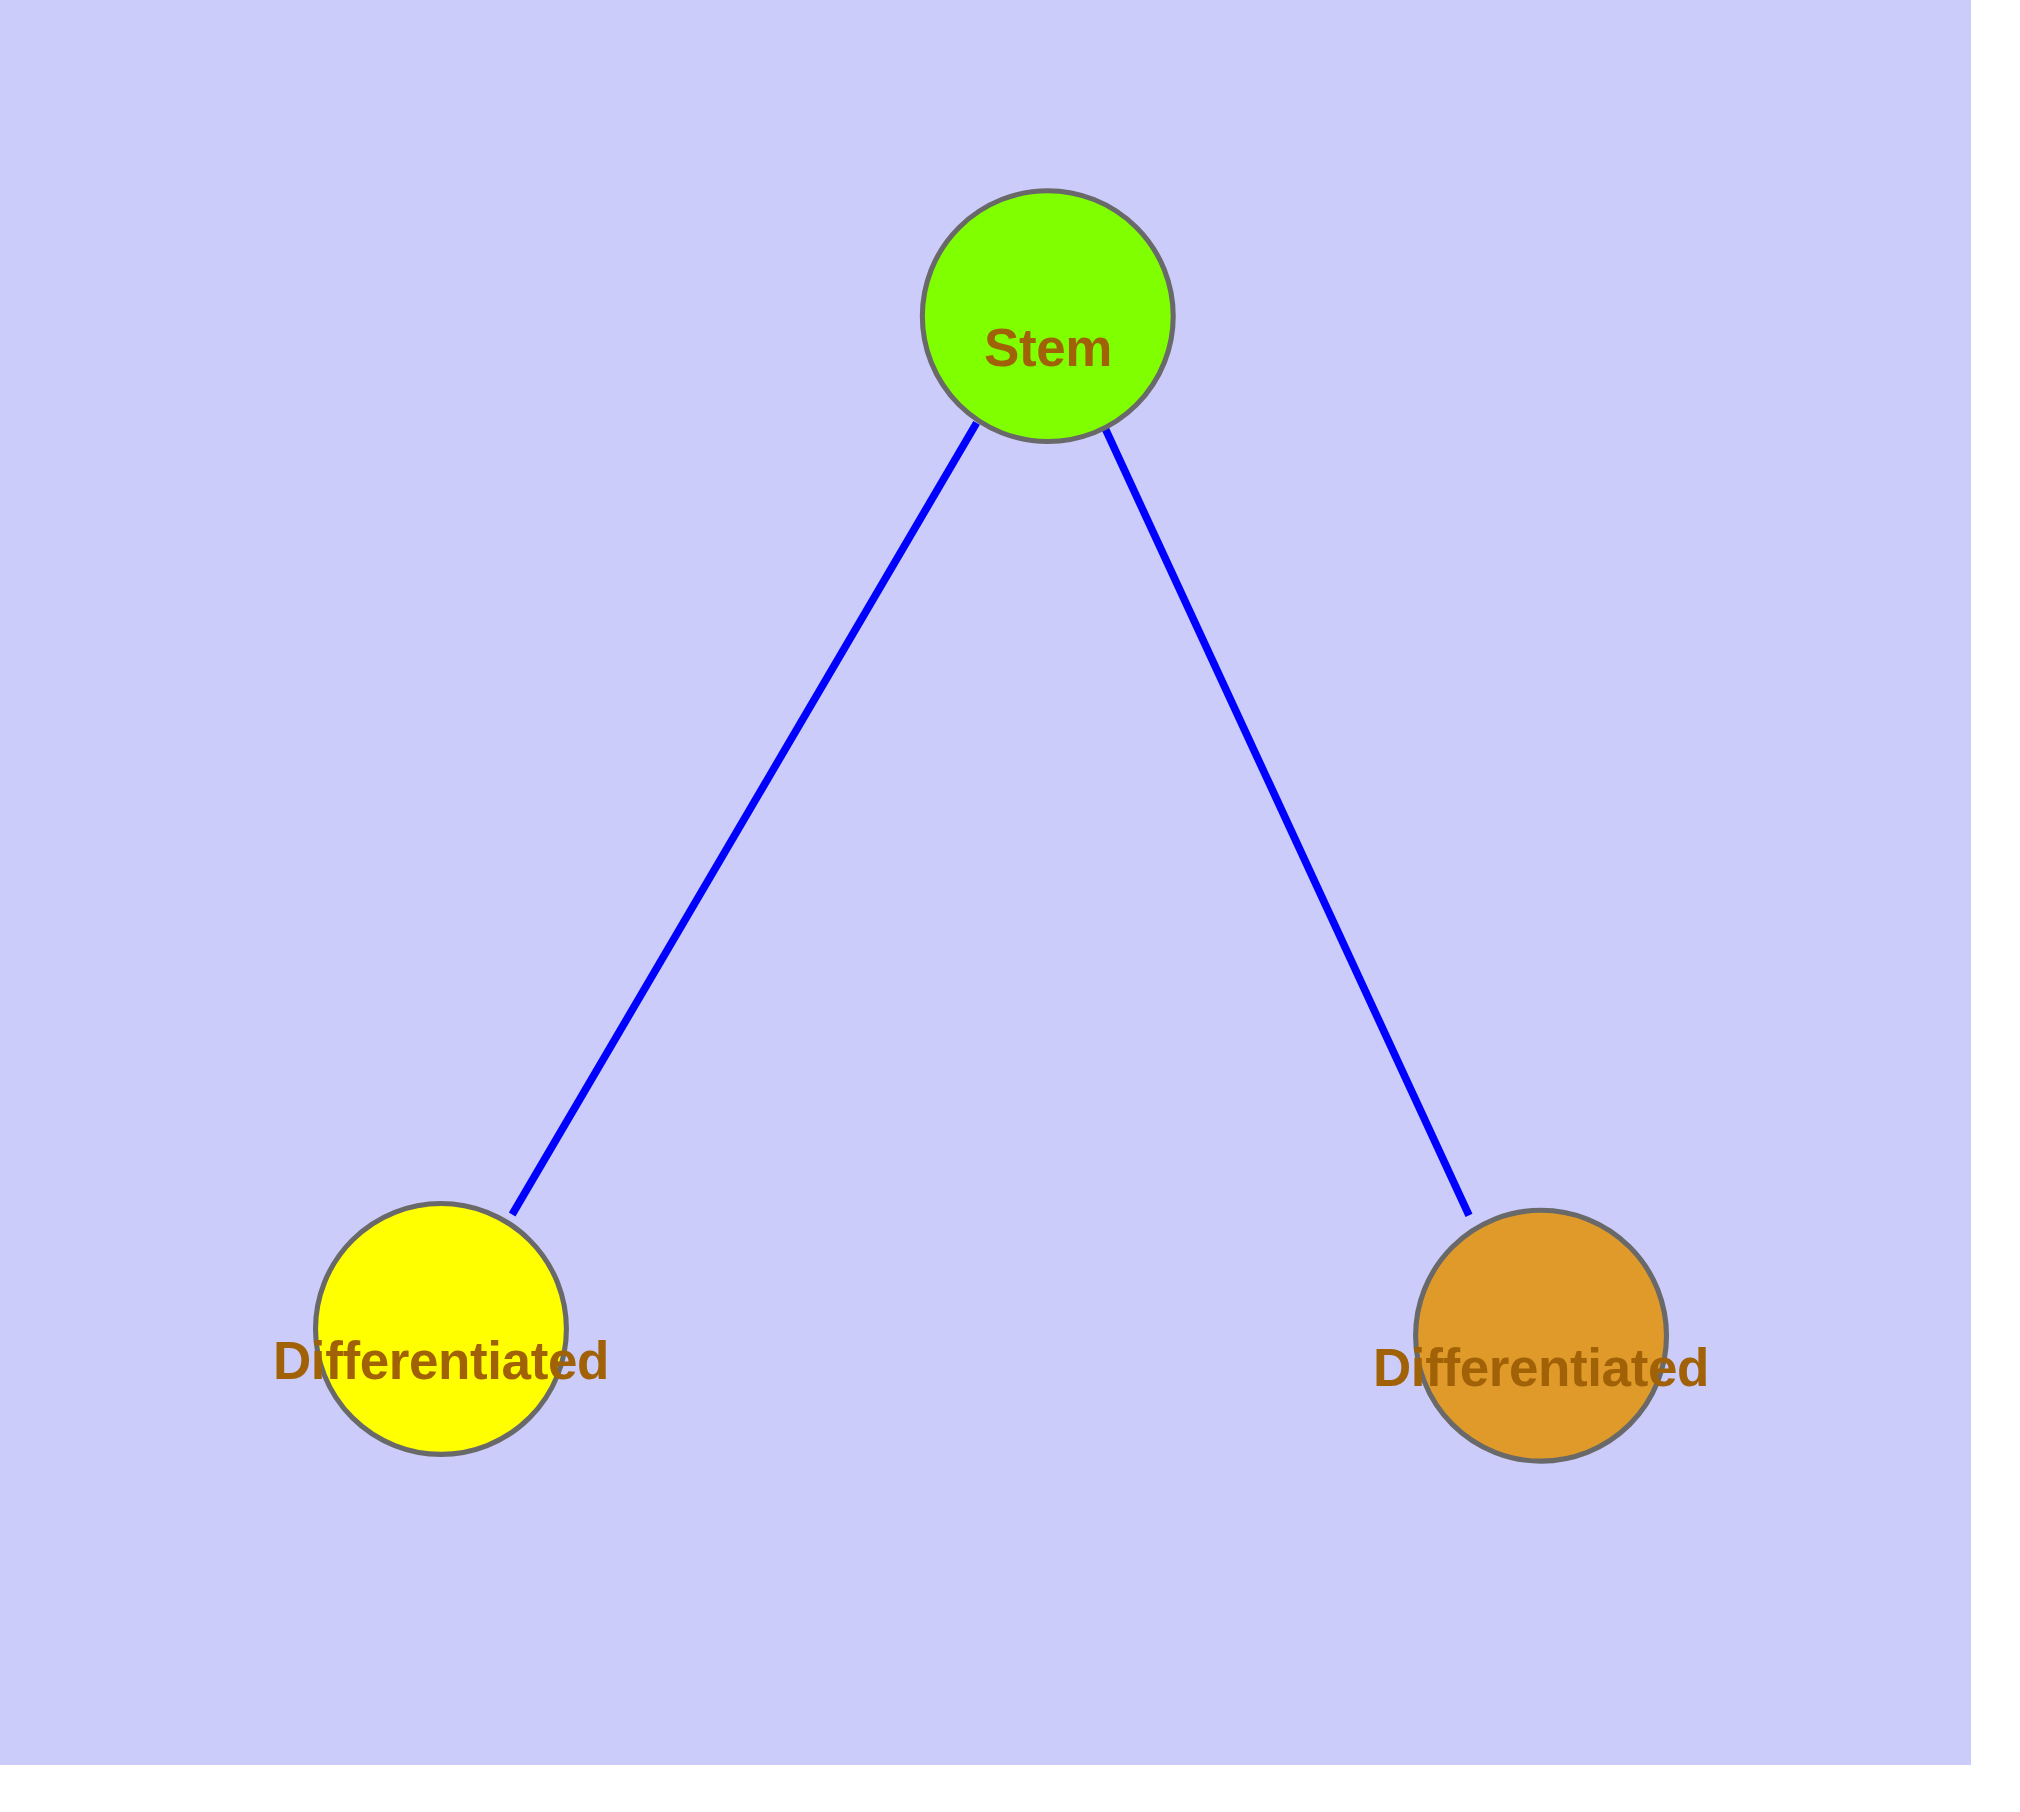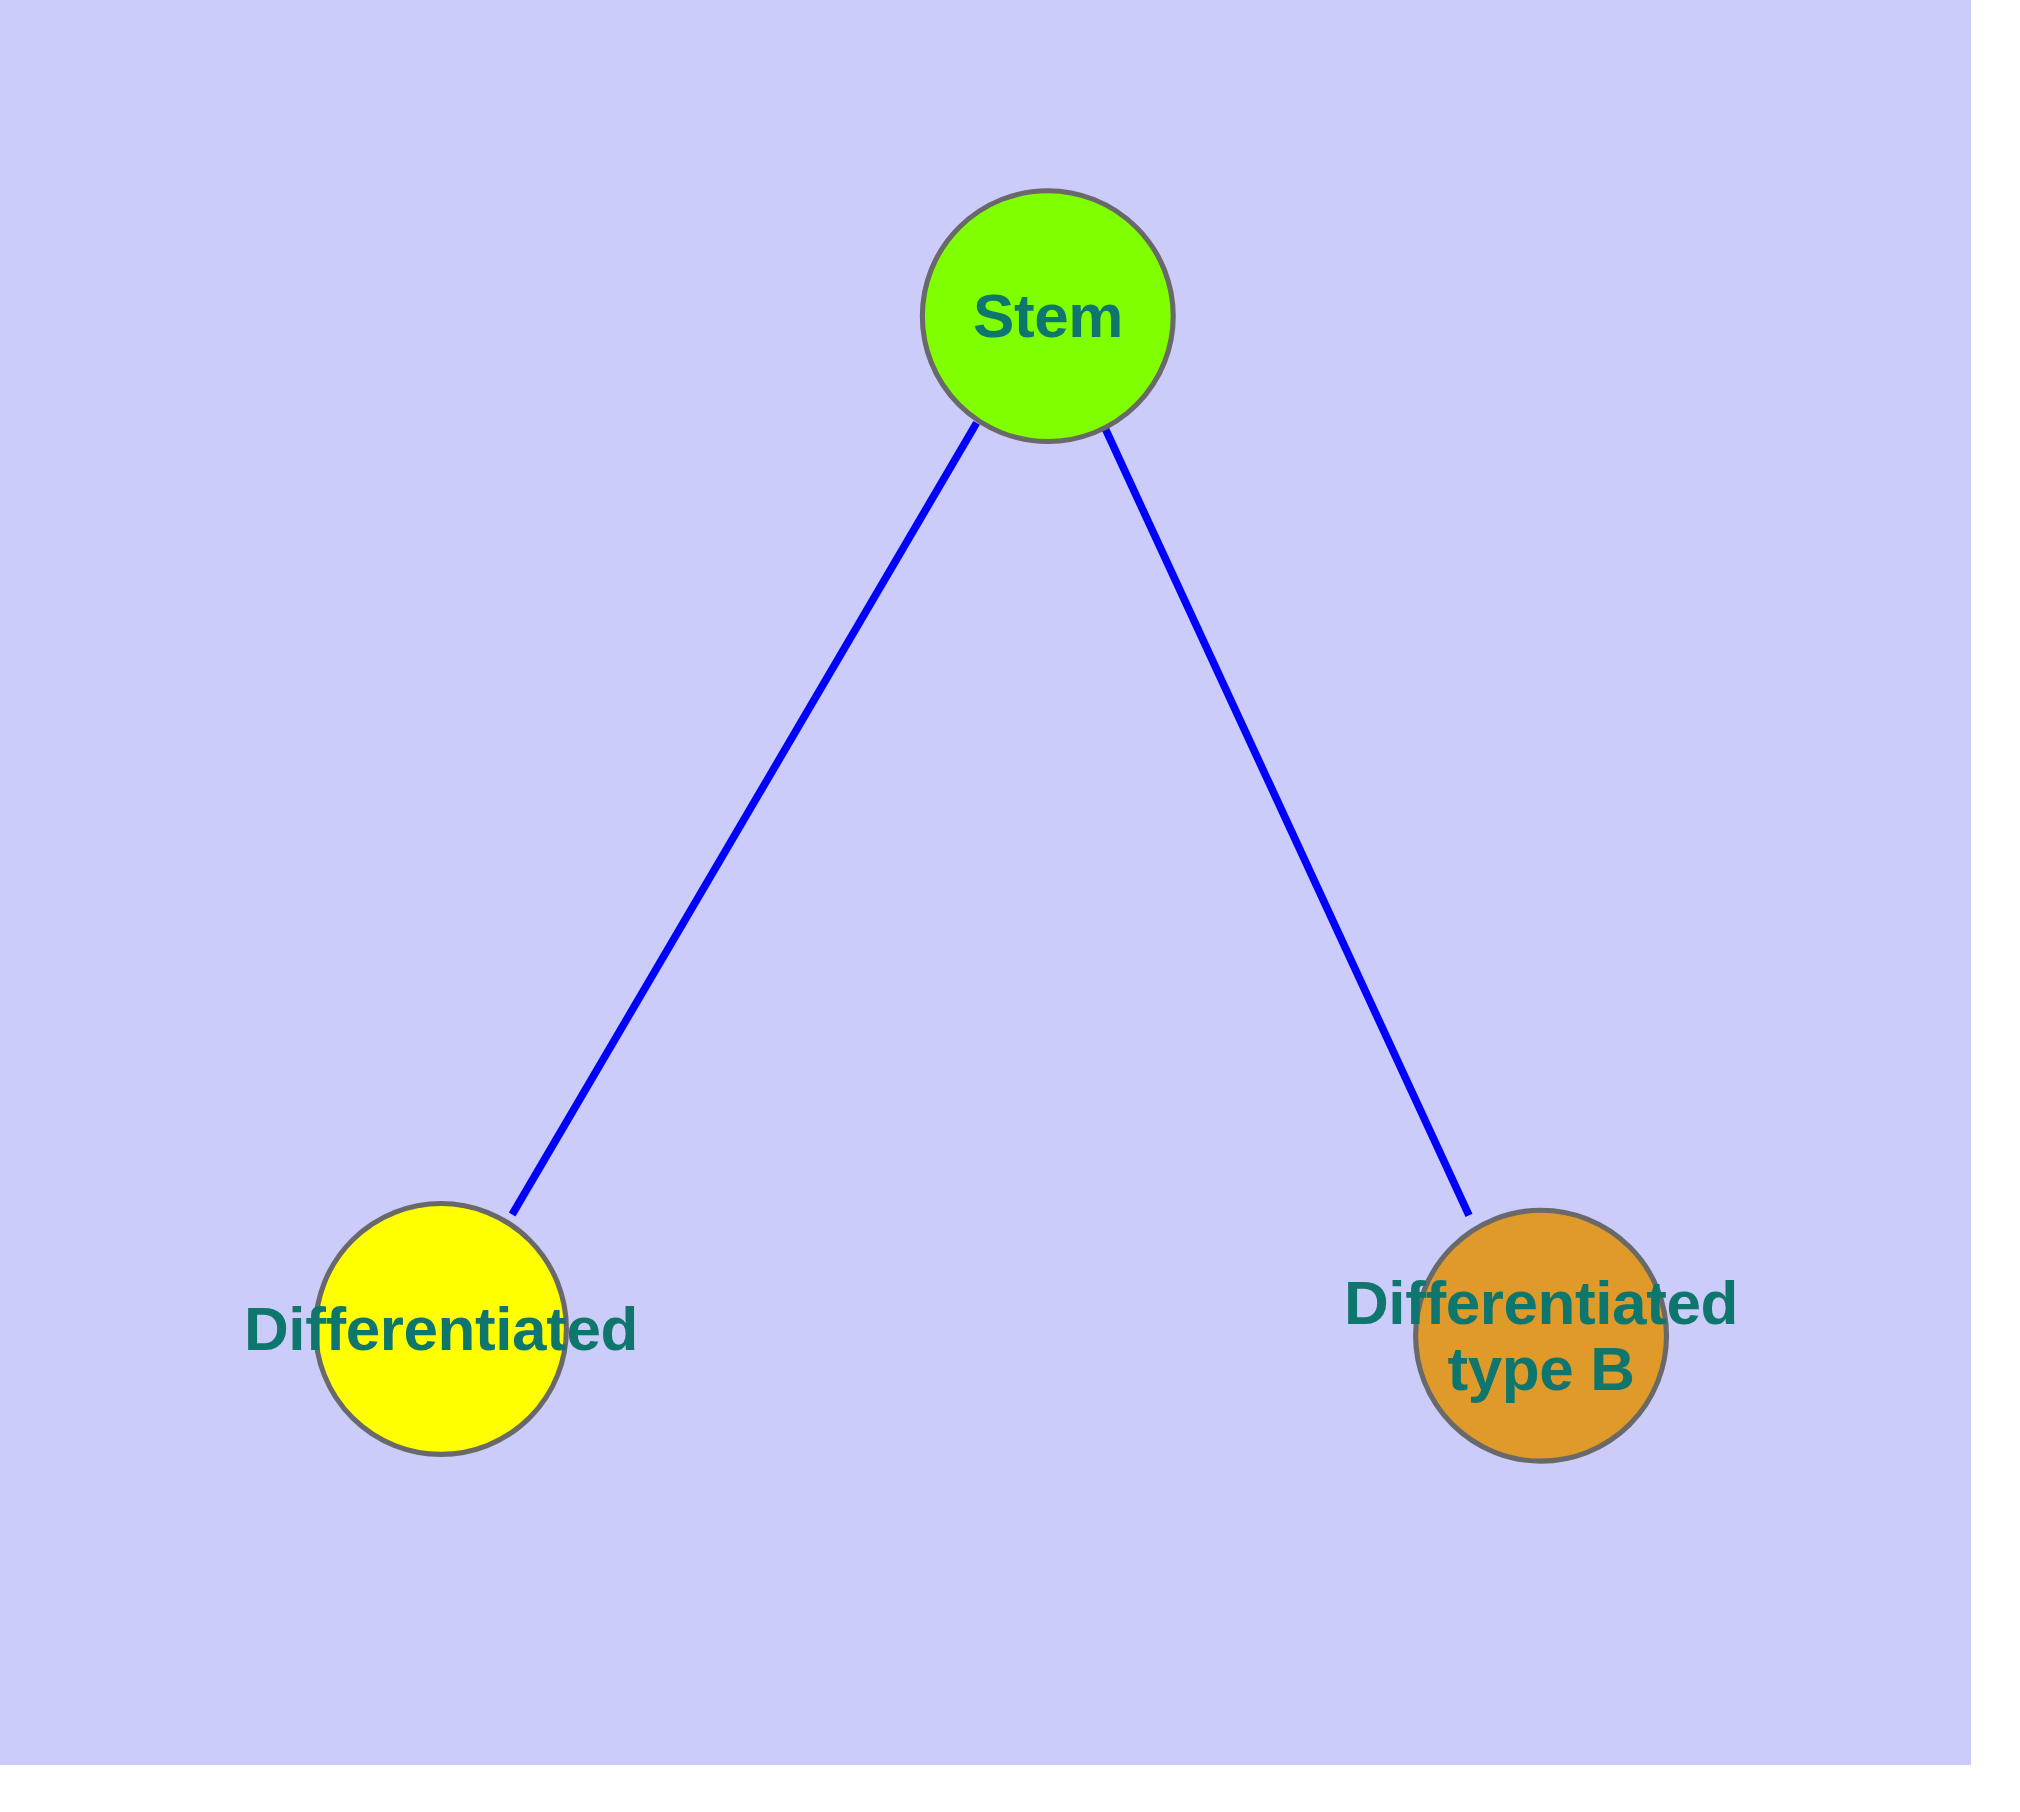--- a/index.html
+++ b/index.html
@@ -25,26 +25,27 @@
   #graph-svg {
     position: absolute;
     left: 0;
     top: 0;
     width: 2021px;
     height: 1812px;
   }
   .node-label {
     position: absolute;
     font-weight: bold;
-    font-size: 62px;
+    font-size: 53px;
     line-height: 1.07;
-    color: #0f766e;
+    color: #a16207;
     text-align: center;
     white-space: pre;
     letter-spacing: -0.4px;
+    margin-top: 32px;
   }
   #label-stem   { left: 1048px; top: 316px;  transform: translate(-50%, -50%); }
   #label-diffA  { left: 441px;  top: 1329px; transform: translate(-50%, -50%); }
   #label-diffB  { left: 1541px; top: 1336px; transform: translate(-50%, -50%); }
 </style>
 </head>
 <body>
 
 <div id="stage">
 
@@ -61,16 +62,16 @@
       <circle cx="1236" cy="373" r="148" fill="#80ff00" stroke="#696969" stroke-width="6"></circle>
       <circle cx="520" cy="1568" r="148" fill="#ffff00" stroke="#696969" stroke-width="6"></circle>
       <circle cx="1818" cy="1576" r="148" fill="#e09a2a" stroke="#696969" stroke-width="6"></circle>
     </g>
   </svg>
 
   <div class="node-label" id="label-stem" style="left: 1048px; top: 316px;">Stem</div>
 
   <div class="node-label" id="label-diffA" style="left: 441px; top: 1329px;"><span>Differentiated</span><br></div>
 
-  <div class="node-label" id="label-diffB" style="left: 1541px; top: 1336px;"><span>Differentiated</span><br><span>type B</span></div>
+  <div class="node-label" id="label-diffB" style="left: 1541px; top: 1336px;"><span>Differentiated</span><br></div>
 
 </div>
 
 
 </body></html>

